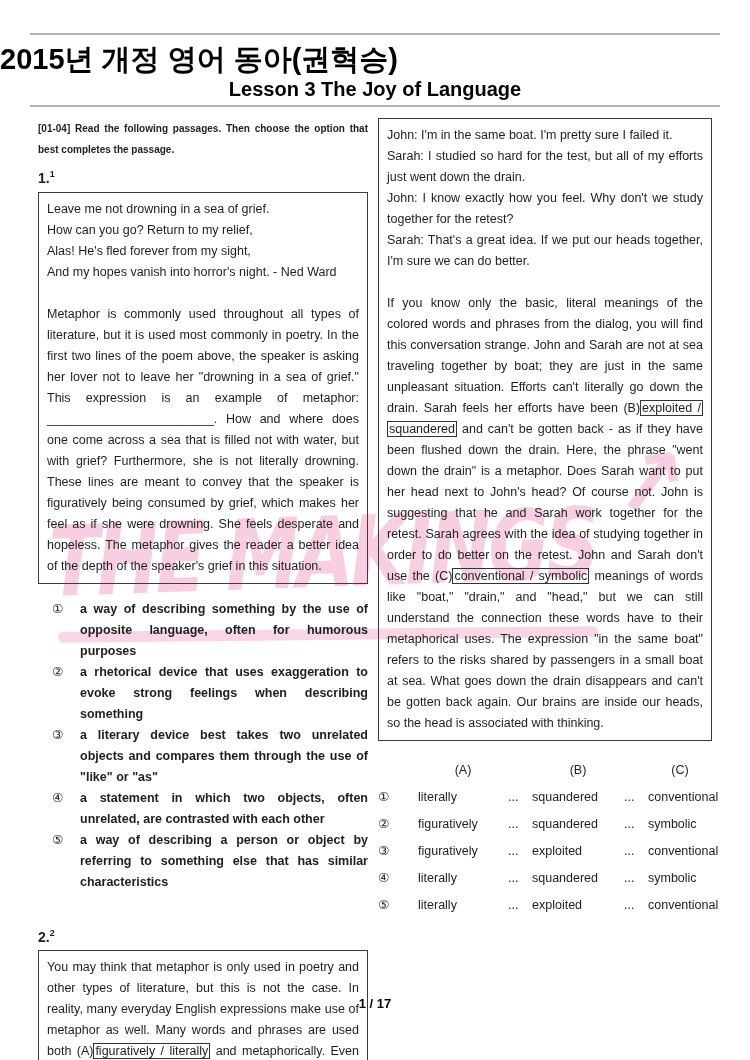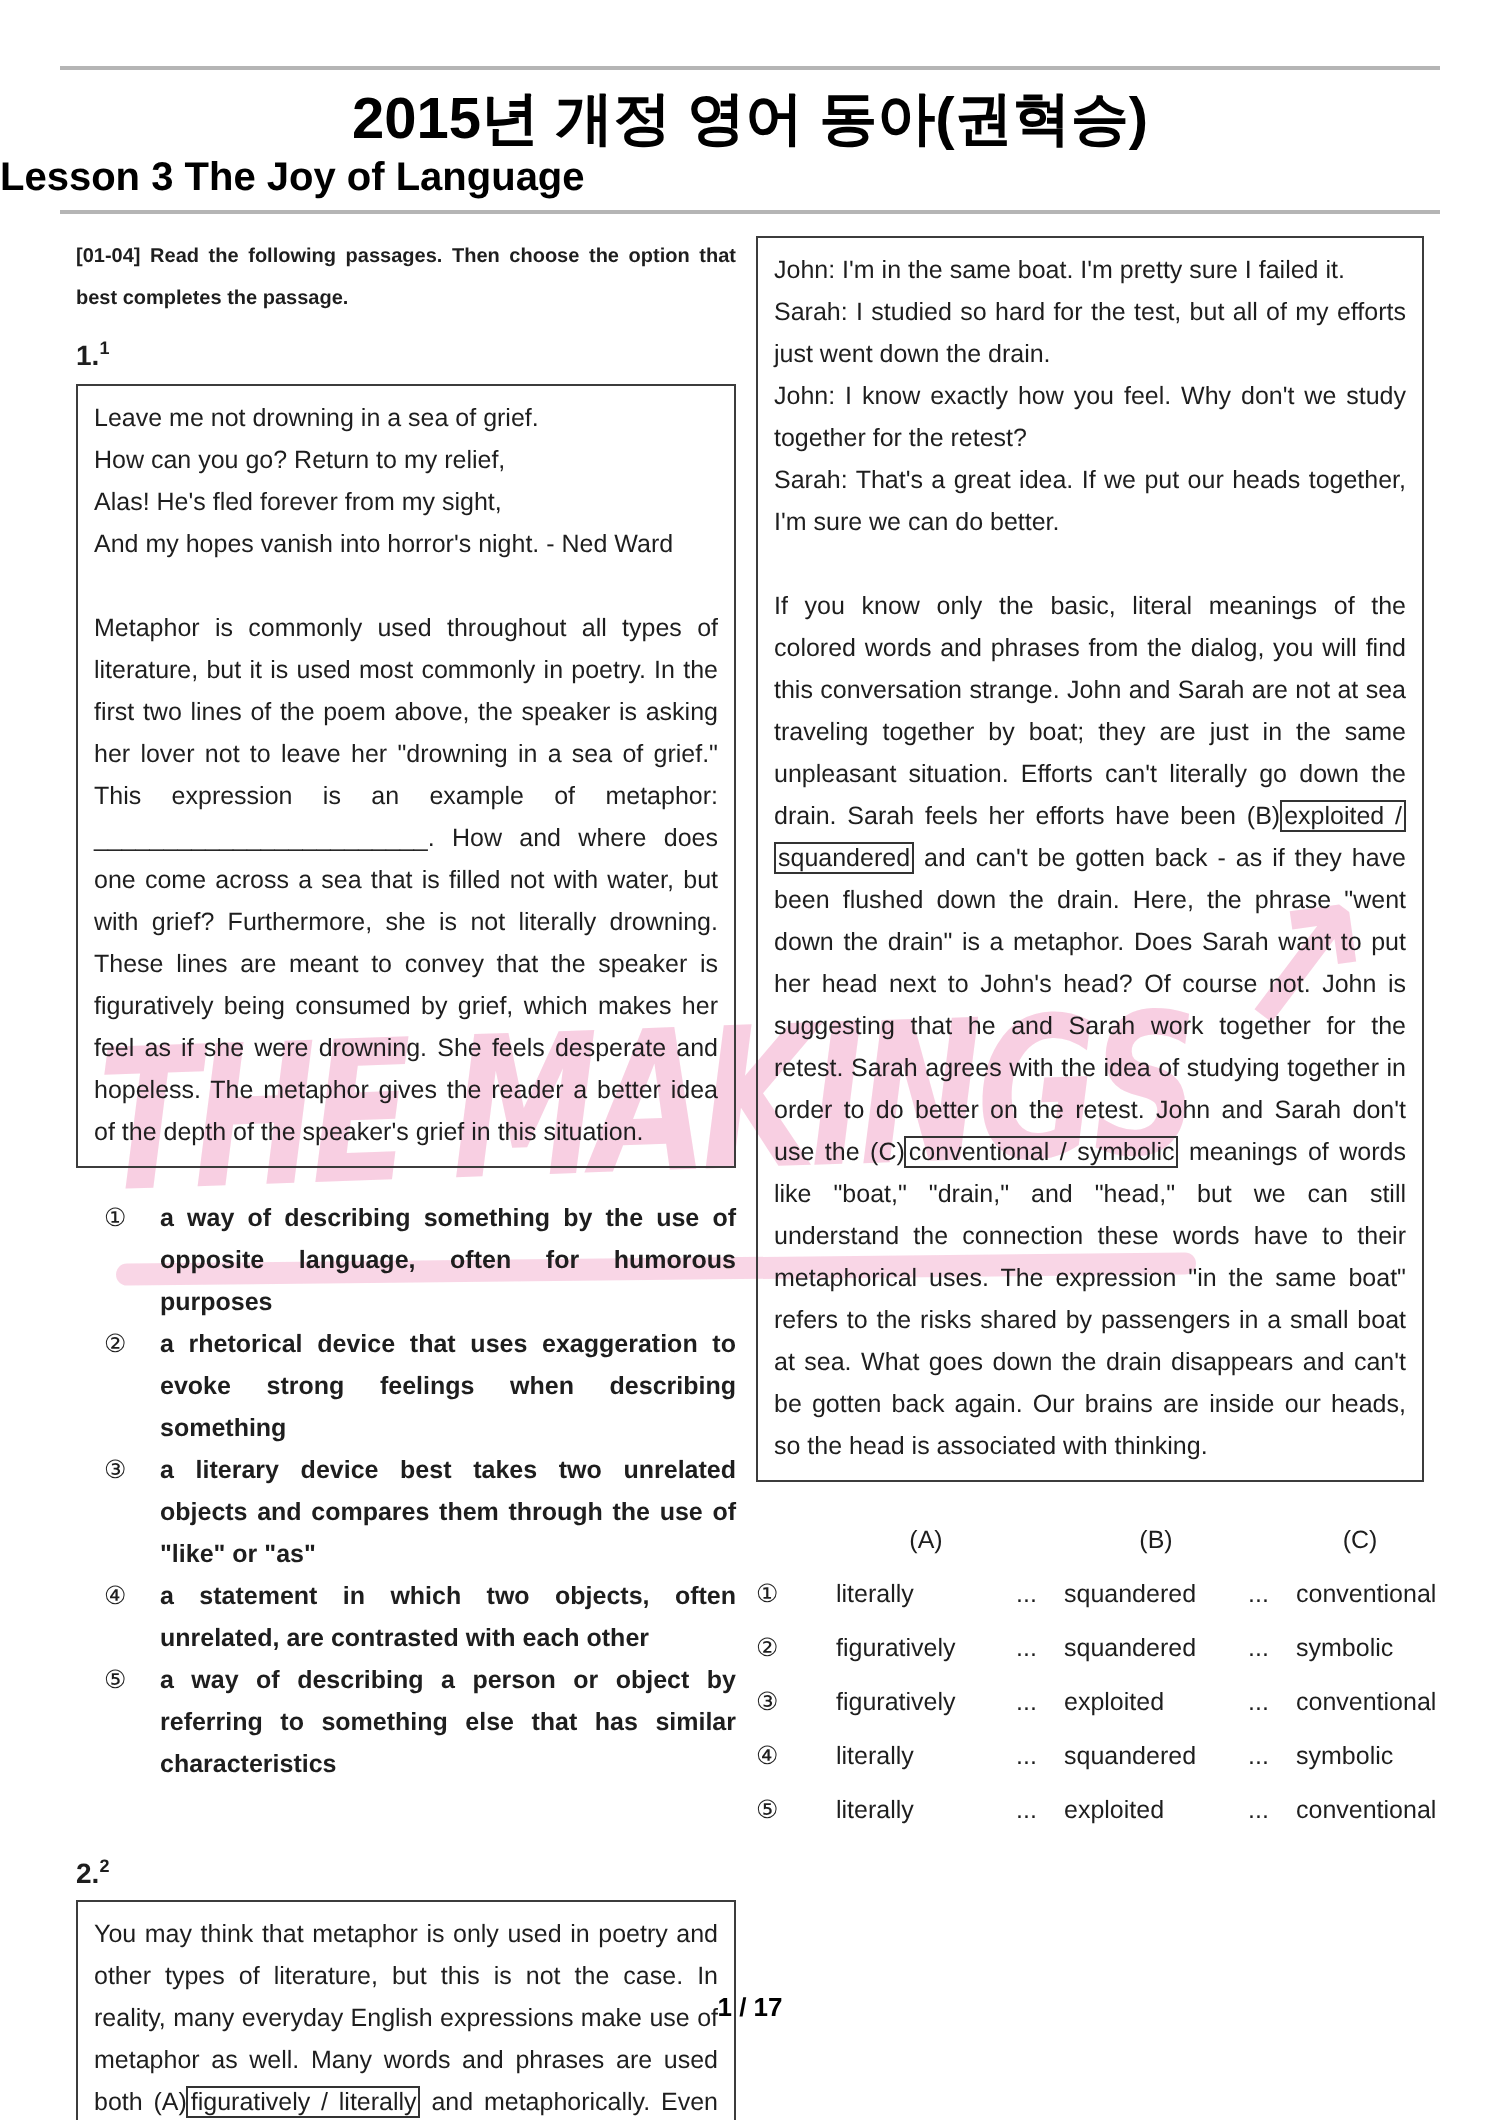--- a/index.html
+++ b/index.html
@@ -4,23 +4,23 @@
 <style>
   html,body{margin:0;padding:0;background:#e8e8e8;}
   .page{
     position:relative;width:750px;height:1060px;background:#ffffff;
     font-family:"Liberation Sans","DejaVu Sans",sans-serif;color:#1e1e1e;
     overflow:hidden;margin:0 auto;
   }
   .rule{position:absolute;left:30px;right:30px;height:2px;background:#b5b5b5;}
   .rule.top{top:33px;}
   .rule.bottom{top:105px;}
-  .title{position:absolute;top:40px;left:0;width:100%;text-align:center;
+  .title{position:absolute;top:40px;left:0;width:100%;text-align:left;
     font-size:29px;font-weight:bold;color:#000;letter-spacing:0px;}
-  .subtitle{position:absolute;top:78px;left:0;width:100%;
+  .subtitle{position:absolute;top:78px;left:0;width:100%;text-align:center;
     font-size:20px;font-weight:bold;color:#000;}
   .columns{position:absolute;top:118px;left:38px;width:674px;display:flex;gap:10px;z-index:1;}
   .col{font-size:12.5px;line-height:21px;text-align:justify;}
   .col.left{width:330px;}
   .col.right{width:334px;}
   .box{border:1.5px solid #3c3c3c;padding:6px 8px;background:transparent;}
   p{margin:0;}
   .just{text-align:justify;}
   .poem-line{text-align:left;}
   .pgap{height:21px;}

